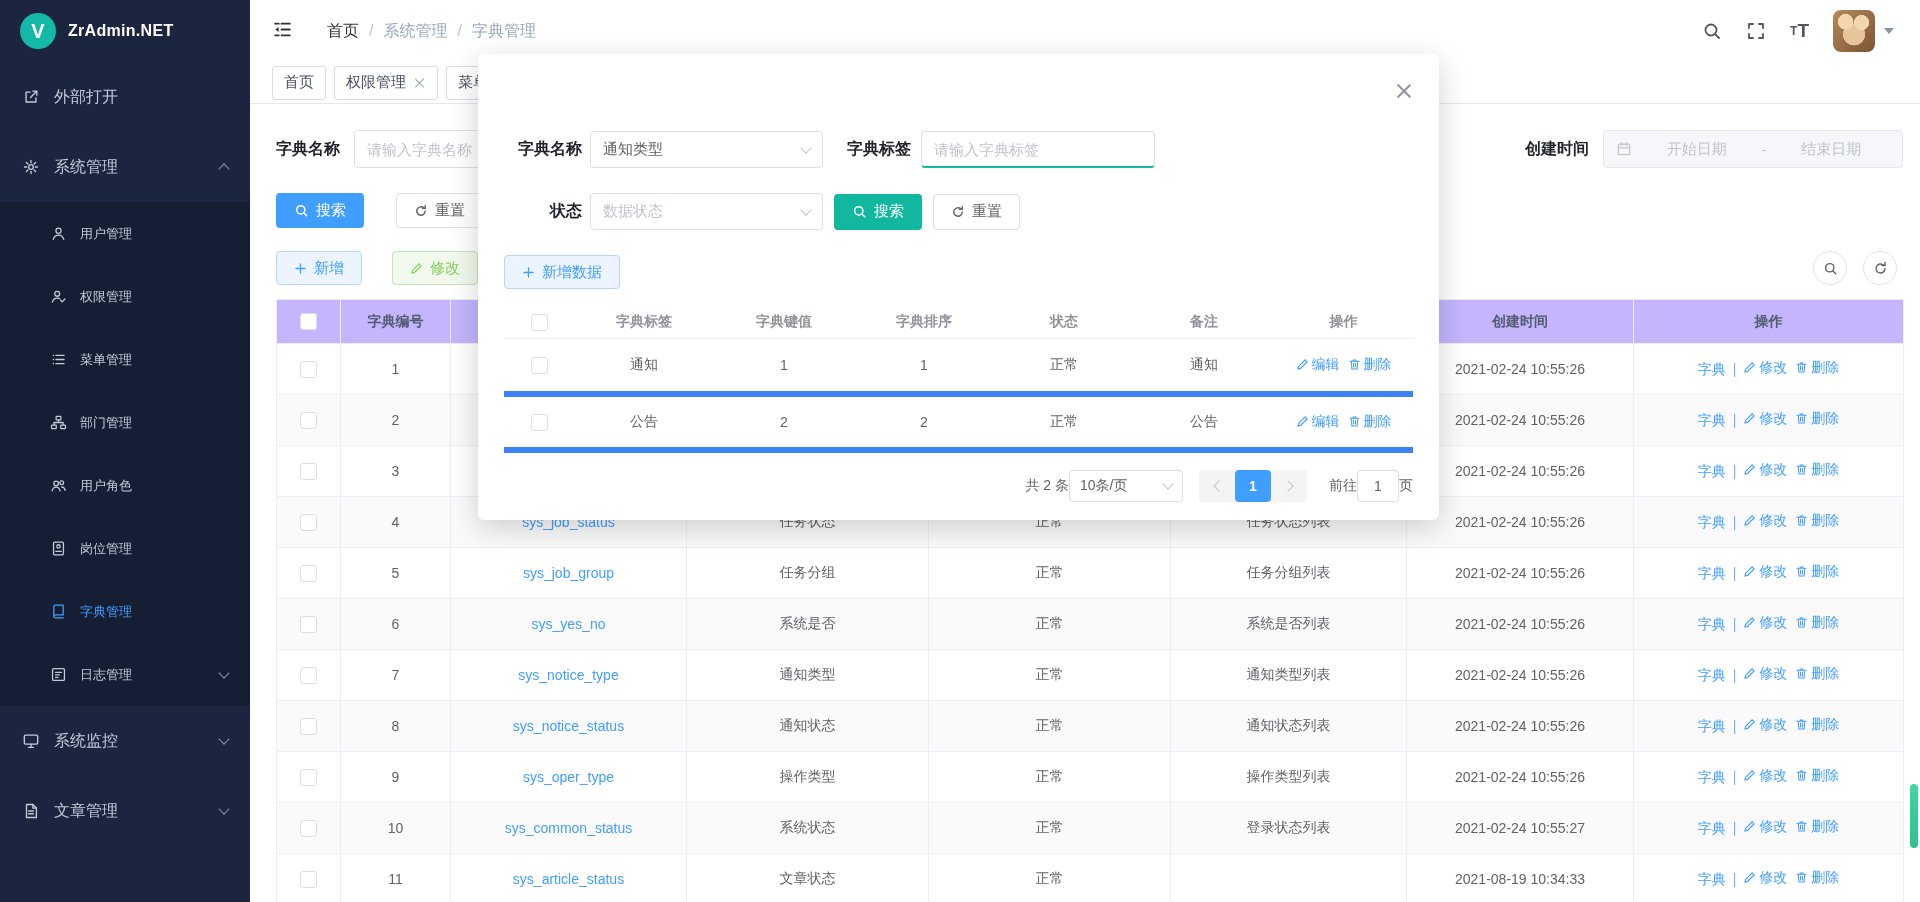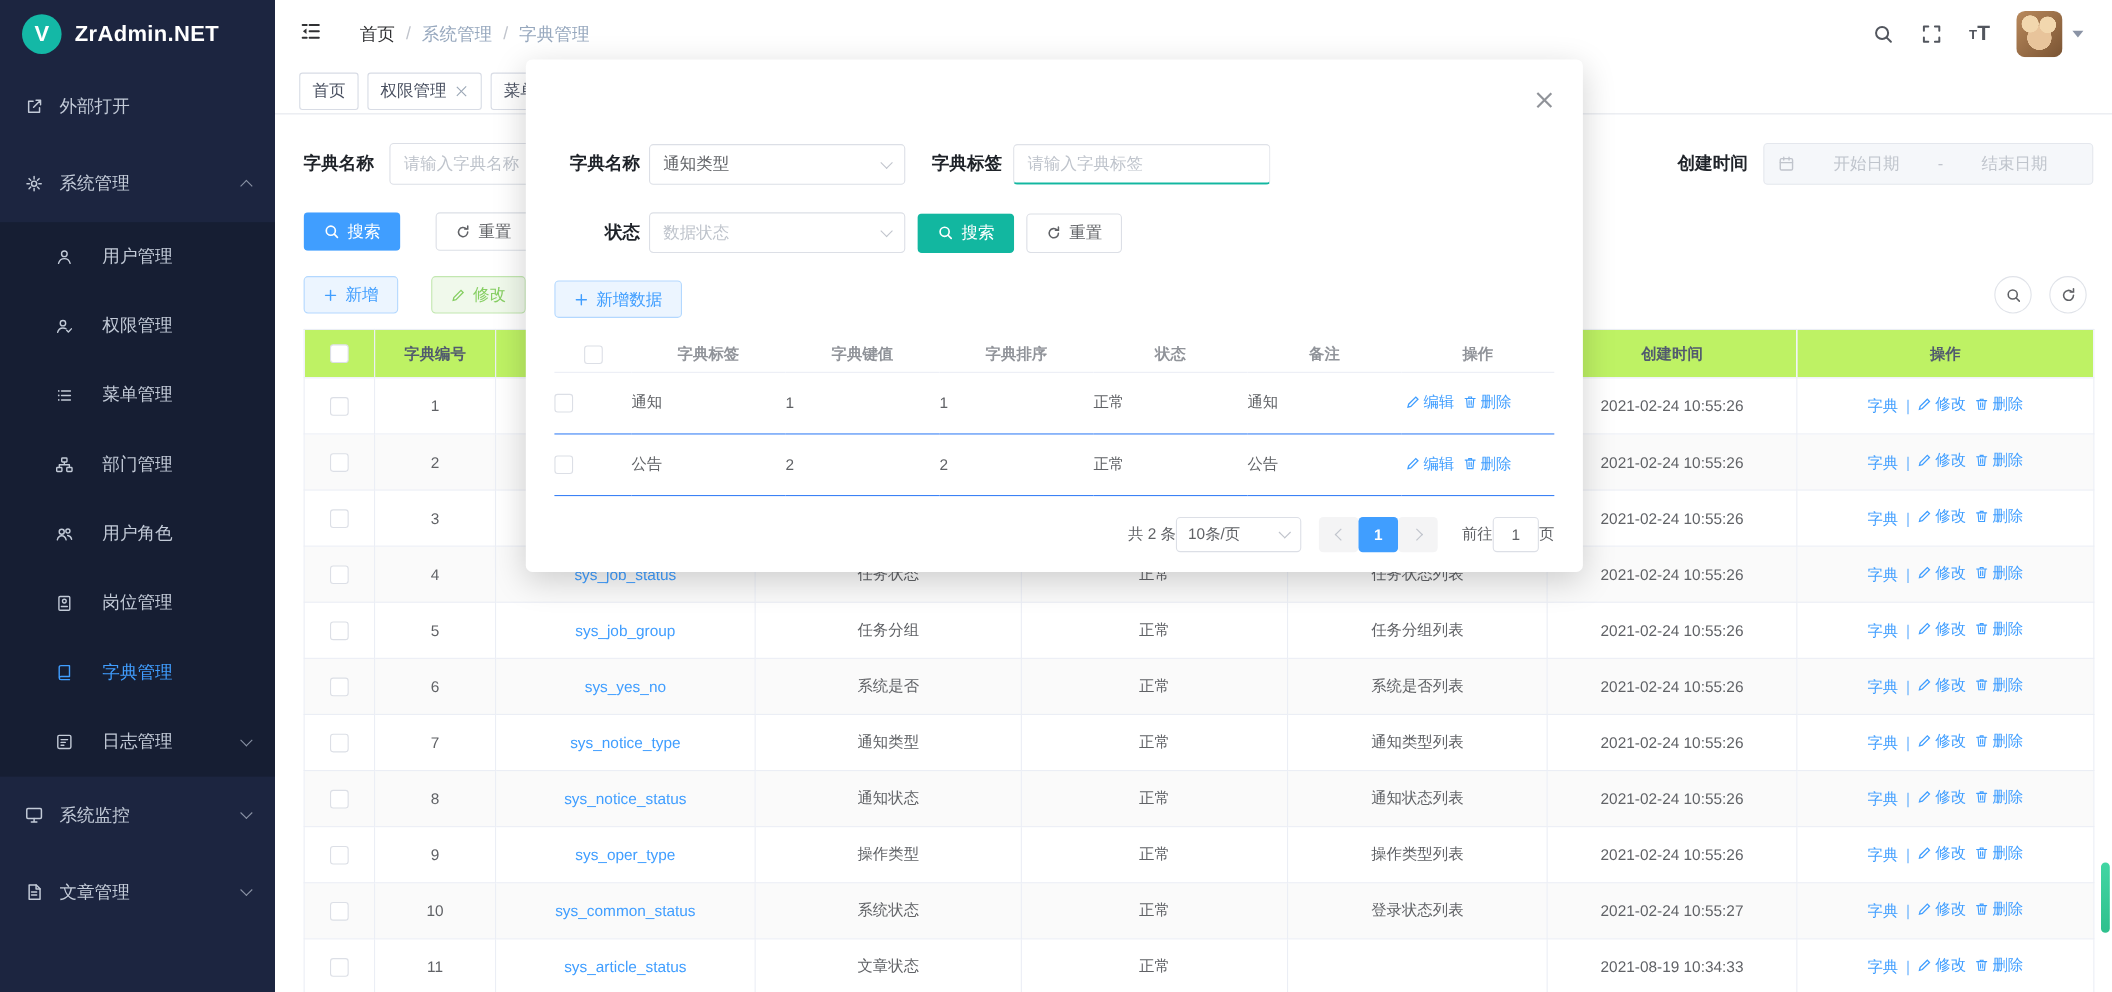--- a/index.html
+++ b/index.html
@@ -5,26 +5,26 @@
   * { box-sizing:border-box; margin:0; padding:0; }
   html,body { width:1920px; height:902px; overflow:hidden; background:#fff;
     font-family:"Liberation Sans","DejaVu Sans",sans-serif; }
   .app { display:flex; width:1920px; height:902px; position:relative; }
 
   
   .sidebar { width:250px; flex-shrink:0; background:#1c2540; color:#bfc9d8; overflow:hidden; }
   .logo { height:62px; display:flex; align-items:center; padding-left:20px; gap:12px; }
   .logo-circle { width:36px; height:36px; border-radius:50%; background:#14b8a6; color:#fff;
     font-weight:bold; font-size:20px; display:flex; align-items:center; justify-content:center; }
-  .logo-title { color:#fff; font-size:20px; font-weight:700; letter-spacing:.3px; }
+  .logo-title { color:#fff; font-size:16px; font-weight:700; letter-spacing:.3px; }
   .m-item { height:70px; display:flex; align-items:center; padding:0 22px; gap:14px;
     font-size:16px; color:#c3cbd8; cursor:pointer; }
   .submenu { background:#161e33; }
-  .sub-item { height:63px; display:flex; align-items:center; padding:0 22px 0 50px; gap:26px;
-    font-size:16px; color:#c3cbd8; cursor:pointer; }
+  .sub-item { height:63px; display:flex; align-items:center; padding:0 22px 0 50px; gap:13px;
+    font-size:13px; color:#c3cbd8; cursor:pointer; }
   .sub-item.active { color:#409eff; }
   .micon svg { display:block; }
   .chev { display:inline-block; width:8px; height:8px;
     border-right:1.7px solid currentColor; border-bottom:1.7px solid currentColor; }
   .chev.down { transform:rotate(45deg); margin-top:-4px; }
   .chev.up { transform:rotate(-135deg); margin-top:4px; }
   .chev.left { transform:rotate(135deg); margin-left:3px; }
   .chev.right { transform:rotate(-45deg); margin-right:3px; }
   .m-item .chev, .sub-item .chev { margin-left:auto; color:#8a93a5; }
 
@@ -88,21 +88,21 @@
   .btn-row2 .btn { height:34px; }
   .row2-right { margin-left:auto; display:flex; gap:16px; margin-right:6px; }
   .circle-btn { width:34px; height:34px; border-radius:50%; border:1px solid #e0e3e9;
     display:flex; align-items:center; justify-content:center; color:#606266;
     background:#fff; cursor:pointer; }
 
   .dtable { margin-top:14px; width:100%; border-collapse:collapse; font-size:14px;
     color:#606266; table-layout:fixed; }
   .dtable th, .dtable td { border:1px solid #ebeef5; text-align:center; overflow:hidden;
     white-space:nowrap; }
-  .dtable th { background:#bef264; color:#515a6e; font-weight:700; height:44px; }
+  .dtable th { background:#c4b5fd; color:#515a6e; font-weight:700; height:44px; }
   .dtable td { height:51px; }
   .dtable tbody tr:nth-of-type(even) td { background:#fafafa; }
   .cb { width:17px; height:17px; border:1px solid #dcdfe6; border-radius:3px;
     background:#fff; display:inline-block; vertical-align:middle; cursor:pointer; }
   .link { color:#409eff; text-decoration:none; cursor:pointer; }
   .ops { color:#409eff; }
   .ops a { color:#409eff; text-decoration:none; display:inline-flex; align-items:center;
     gap:3px; margin:0 4px; cursor:pointer; }
   .ops .sep { margin:0 3px; opacity:.75; }
 
@@ -129,21 +129,21 @@
   .dlg-input { width:234px; height:37px; border:1px solid #dcdfe6; border-radius:4px;
     border-bottom:2px solid #12b7a0; padding:0 12px; font-size:15px; color:#606266;
     outline:none; flex-shrink:0; }
   .dlg-input::placeholder { color:#bfc4cc; }
   .dlg-row2 .btn { height:36px; margin-left:11px; }
   .dlg-add { position:absolute; top:201px; left:26px; height:34px; }
   .mtable { position:absolute; top:252px; left:26px; width:909px; border-collapse:collapse;
     font-size:14px; color:#606266; table-layout:fixed; }
   .mtable th { color:#909399; font-weight:600; height:32px; border-bottom:1px solid #ebeef5;
     text-align:center; }
-  .mtable td { height:56px; border-bottom:1px solid #3b82f6; text-align:left; }
+  .mtable td { height:56px; border-bottom:6px solid #3b82f6; text-align:center; }
   .pager { position:absolute; top:416px; right:26px; height:32px; display:flex;
     align-items:center; gap:0; font-size:14px; color:#606266; }
   .pg-select { width:114px; height:32px; border:1px solid #dcdfe6; border-radius:4px;
     display:flex; align-items:center; padding:0 10px; cursor:pointer; margin-left:0; }
   .pg-select .chev { margin-left:auto; color:#c0c4cc; }
   .pg-btn { min-width:36px; height:32px; border-radius:4px; background:#f4f4f5;
     display:flex; align-items:center; justify-content:center; color:#c0c4cc; cursor:pointer; }
   .pg-btn.first { margin-left:16px; }
   .pg-btn.active { background:#409eff; color:#fff; font-weight:bold; }
   .pg-goto-label { margin-left:22px; }

